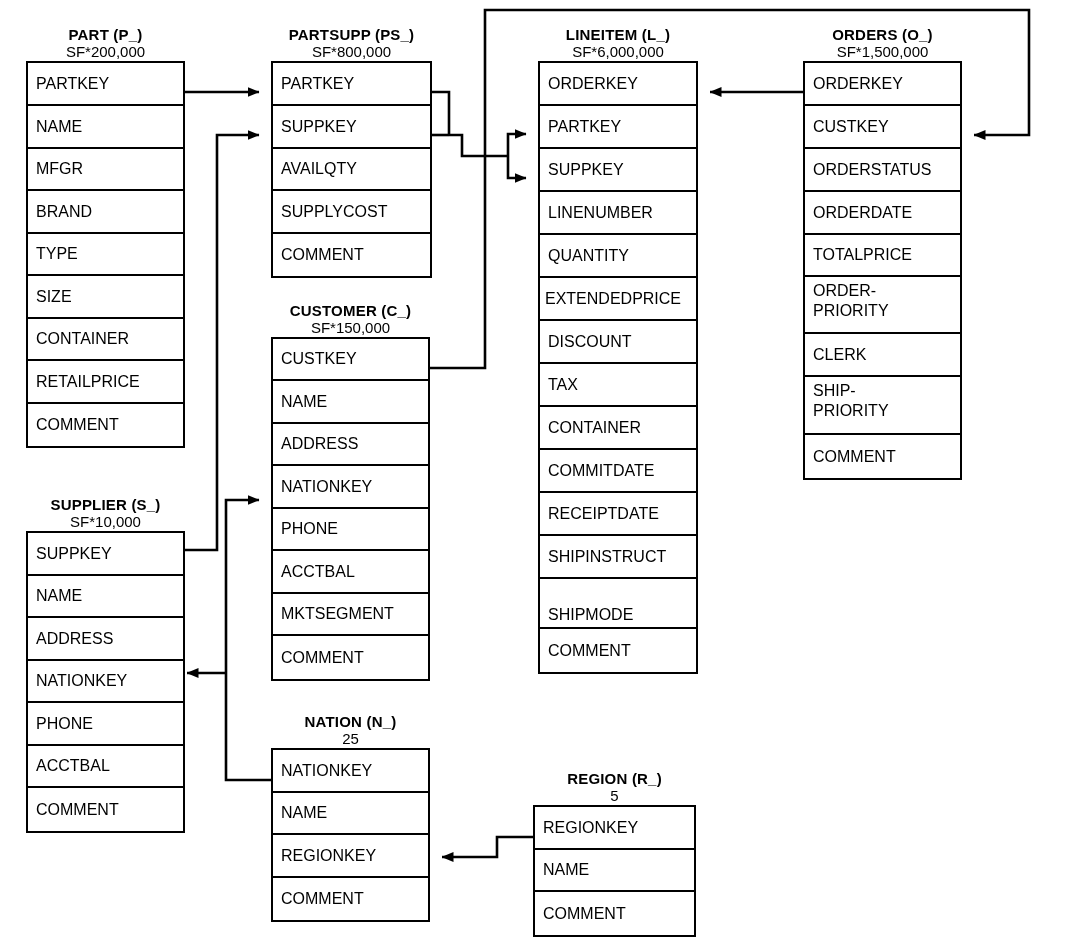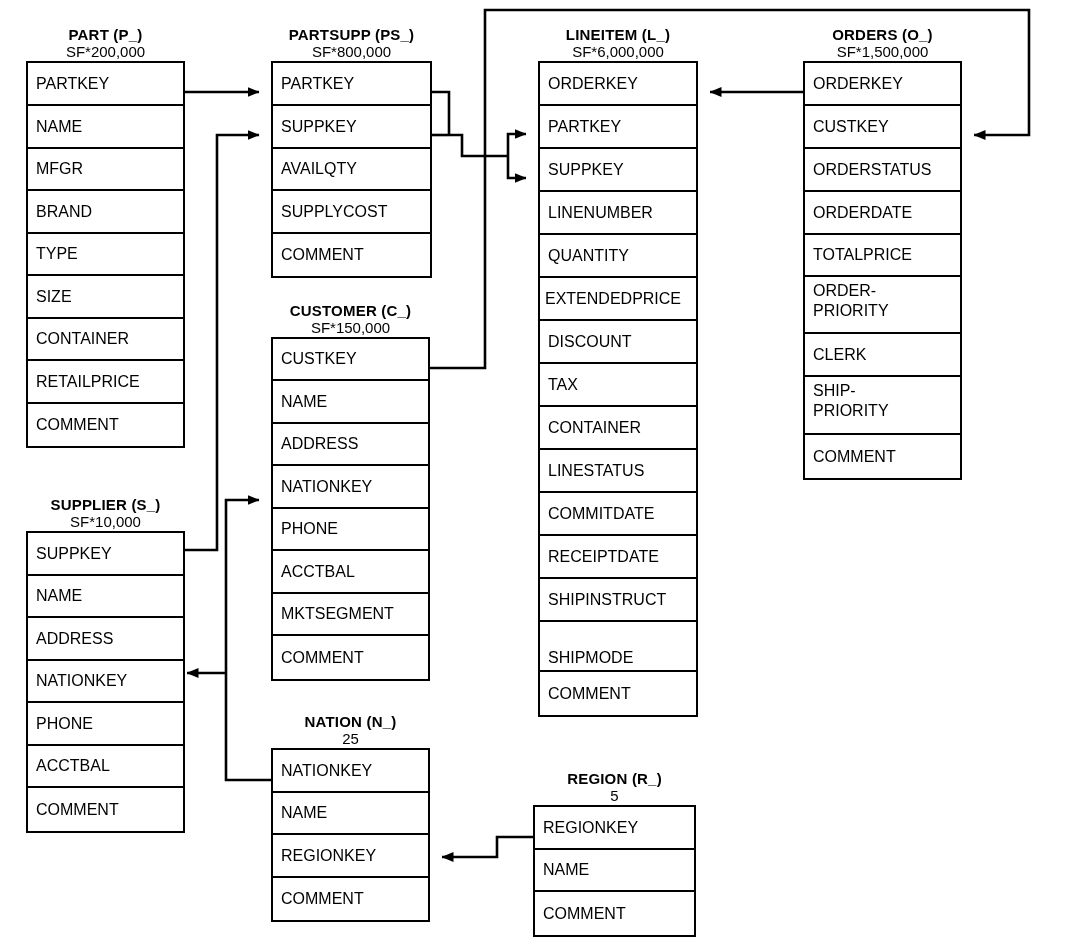--- a/index.html
+++ b/index.html
@@ -135,21 +135,20 @@
     <div class="ent-box">
       <div class="field" style="height:43px;">ORDERKEY</div>
       <div class="field" style="height:43px;">PARTKEY</div>
       <div class="field" style="height:43px;">SUPPKEY</div>
       <div class="field" style="height:43px;">LINENUMBER</div>
       <div class="field" style="height:43px;">QUANTITY</div>
       <div class="field overflow" style="height:43px;padding-left:5px;">EXTENDEDPRICE</div>
       <div class="field" style="height:43px;">DISCOUNT</div>
       <div class="field" style="height:43px;">TAX</div>
       <div class="field" style="height:43px;">CONTAINER</div>
-      <div class="field" style="height:43px;">LINESTATUS</div>
       <div class="field" style="height:43px;">COMMITDATE</div>
       <div class="field" style="height:43px;">RECEIPTDATE</div>
       <div class="field" style="height:43px;">SHIPINSTRUCT</div>
       <div class="field" style="height:26px;margin-top:24px;">SHIPMODE</div>
       <div class="field" style="height:43px;">COMMENT</div>
     </div>
   </div>
 
   <div class="entity" style="left:803px; top:26px; width:159px;">
     <div class="ent-title">ORDERS (O_)</div>

